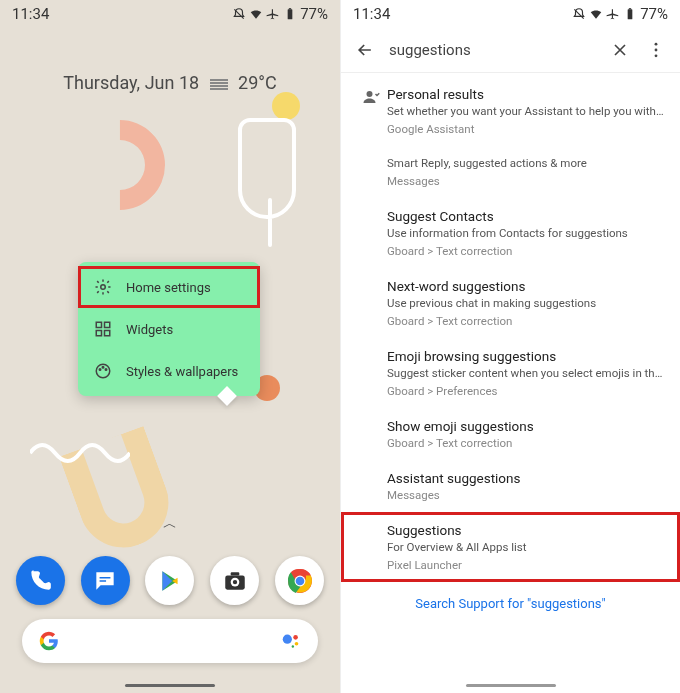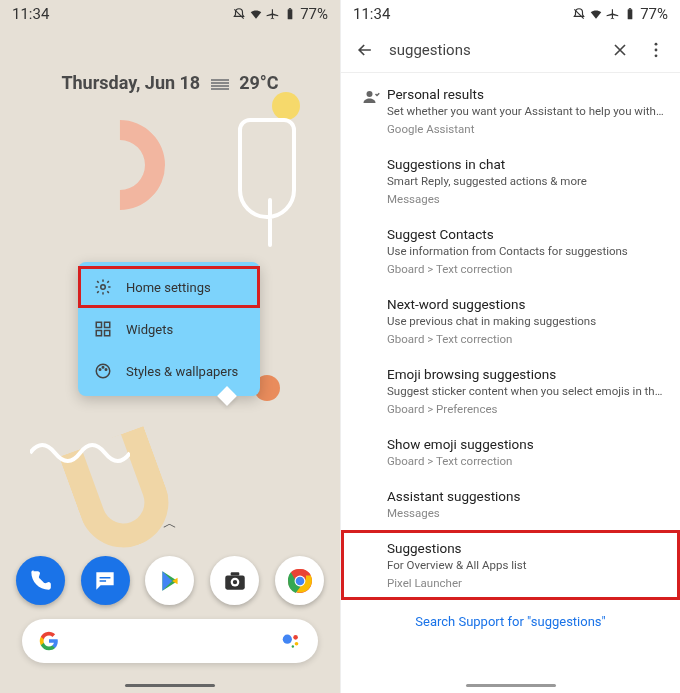--- a/index.html
+++ b/index.html
@@ -16,25 +16,25 @@
   
   .wall { position: absolute; inset: 0; overflow: hidden; }
   .dot-yellow { position: absolute; width: 28px; height: 28px; background: #f6d96b; border-radius: 50%; top: 92px; right: 40px; }
   .ice { position: absolute; top: 110px; right: 35px; width: 70px; height: 140px; }
   .arc-pink { position: absolute; top: 120px; left: 75px; width: 90px; height: 90px; border: 20px solid #f2b6a0; border-radius: 50%; border-bottom-color: transparent; border-right-color: transparent; transform: rotate(135deg); }
   .dot-orange { position: absolute; top: 375px; right: 60px; width: 26px; height: 26px; background: #e98c5c; border-radius: 50%; }
   .u-shape { position: absolute; bottom: 145px; left: 75px; width: 90px; height: 110px; border: 24px solid #f0d6a6; border-top: none; border-radius: 0 0 60px 60px; transform: rotate(-20deg); }
   .wave { position: absolute; bottom: 220px; left: 30px; width: 100px; height: 40px; }
 
   
-  .datebar { position: absolute; top: 72px; left: 0; right: 0; text-align: center; font-size: 18px; color: #4a4a4a; font-weight: bold; }
+  .datebar { position: absolute; top: 72px; left: 0; right: 0; text-align: center; font-size: 18px; color: #4a4a4a; }
   .datebar .wicon { display: inline-block; vertical-align: -3px; margin: 0 6px; }
 
   
-  .popup { position: absolute; top: 262px; left: 78px; width: 182px; background: #7dd3fc; border-radius: 8px; box-shadow: 0 4px 14px rgba(0,0,0,.2); padding: 4px 0; }
+  .popup { position: absolute; top: 262px; left: 78px; width: 182px; background: #86efac; border-radius: 8px; box-shadow: 0 4px 14px rgba(0,0,0,.2); padding: 4px 0; }
   .popup-item { display: flex; align-items: center; gap: 14px; padding: 12px 16px; font-size: 13px; color: #333; }
   .popup-item.hl { outline: 3px solid #d61f1f; outline-offset: -3px; }
   .popup-item svg { width: 18px; height: 18px; flex-shrink: 0; }
   .popup-tail { position: absolute; bottom: -7px; right: 26px; width: 14px; height: 14px; background: #fff; transform: rotate(45deg); box-shadow: 2px 2px 4px rgba(0,0,0,.1); }
 
   
   .caret { position: absolute; bottom: 160px; left: 50%; transform: translateX(-50%); font-size: 14px; color: #555; }
 
   
   .dock { position: absolute; bottom: 88px; left: 0; right: 0; display: flex; justify-content: space-evenly; align-items: center; }
@@ -250,21 +250,20 @@
         </div>
       <div class="txt">
         <div class="title">Personal results</div>
         <div class="desc">Set whether you want your Assistant to help you with y..</div>
         <div class="path">Google Assistant</div>
       </div>
     </div>
     <div class="row">
         <div class="ic"></div>
         <div class="txt">
-          <div class="title">Suggestions in chat</div>
           <div class="desc">Smart Reply, suggested actions &amp; more</div>
           <div class="path">Messages</div>
         </div>
       </div>
     <div class="row">
         <div class="ic"></div>
         <div class="txt">
           <div class="title">Suggest Contacts</div>
           <div class="desc">Use information from Contacts for suggestions</div>
           <div class="path">Gboard &gt; Text correction</div>

